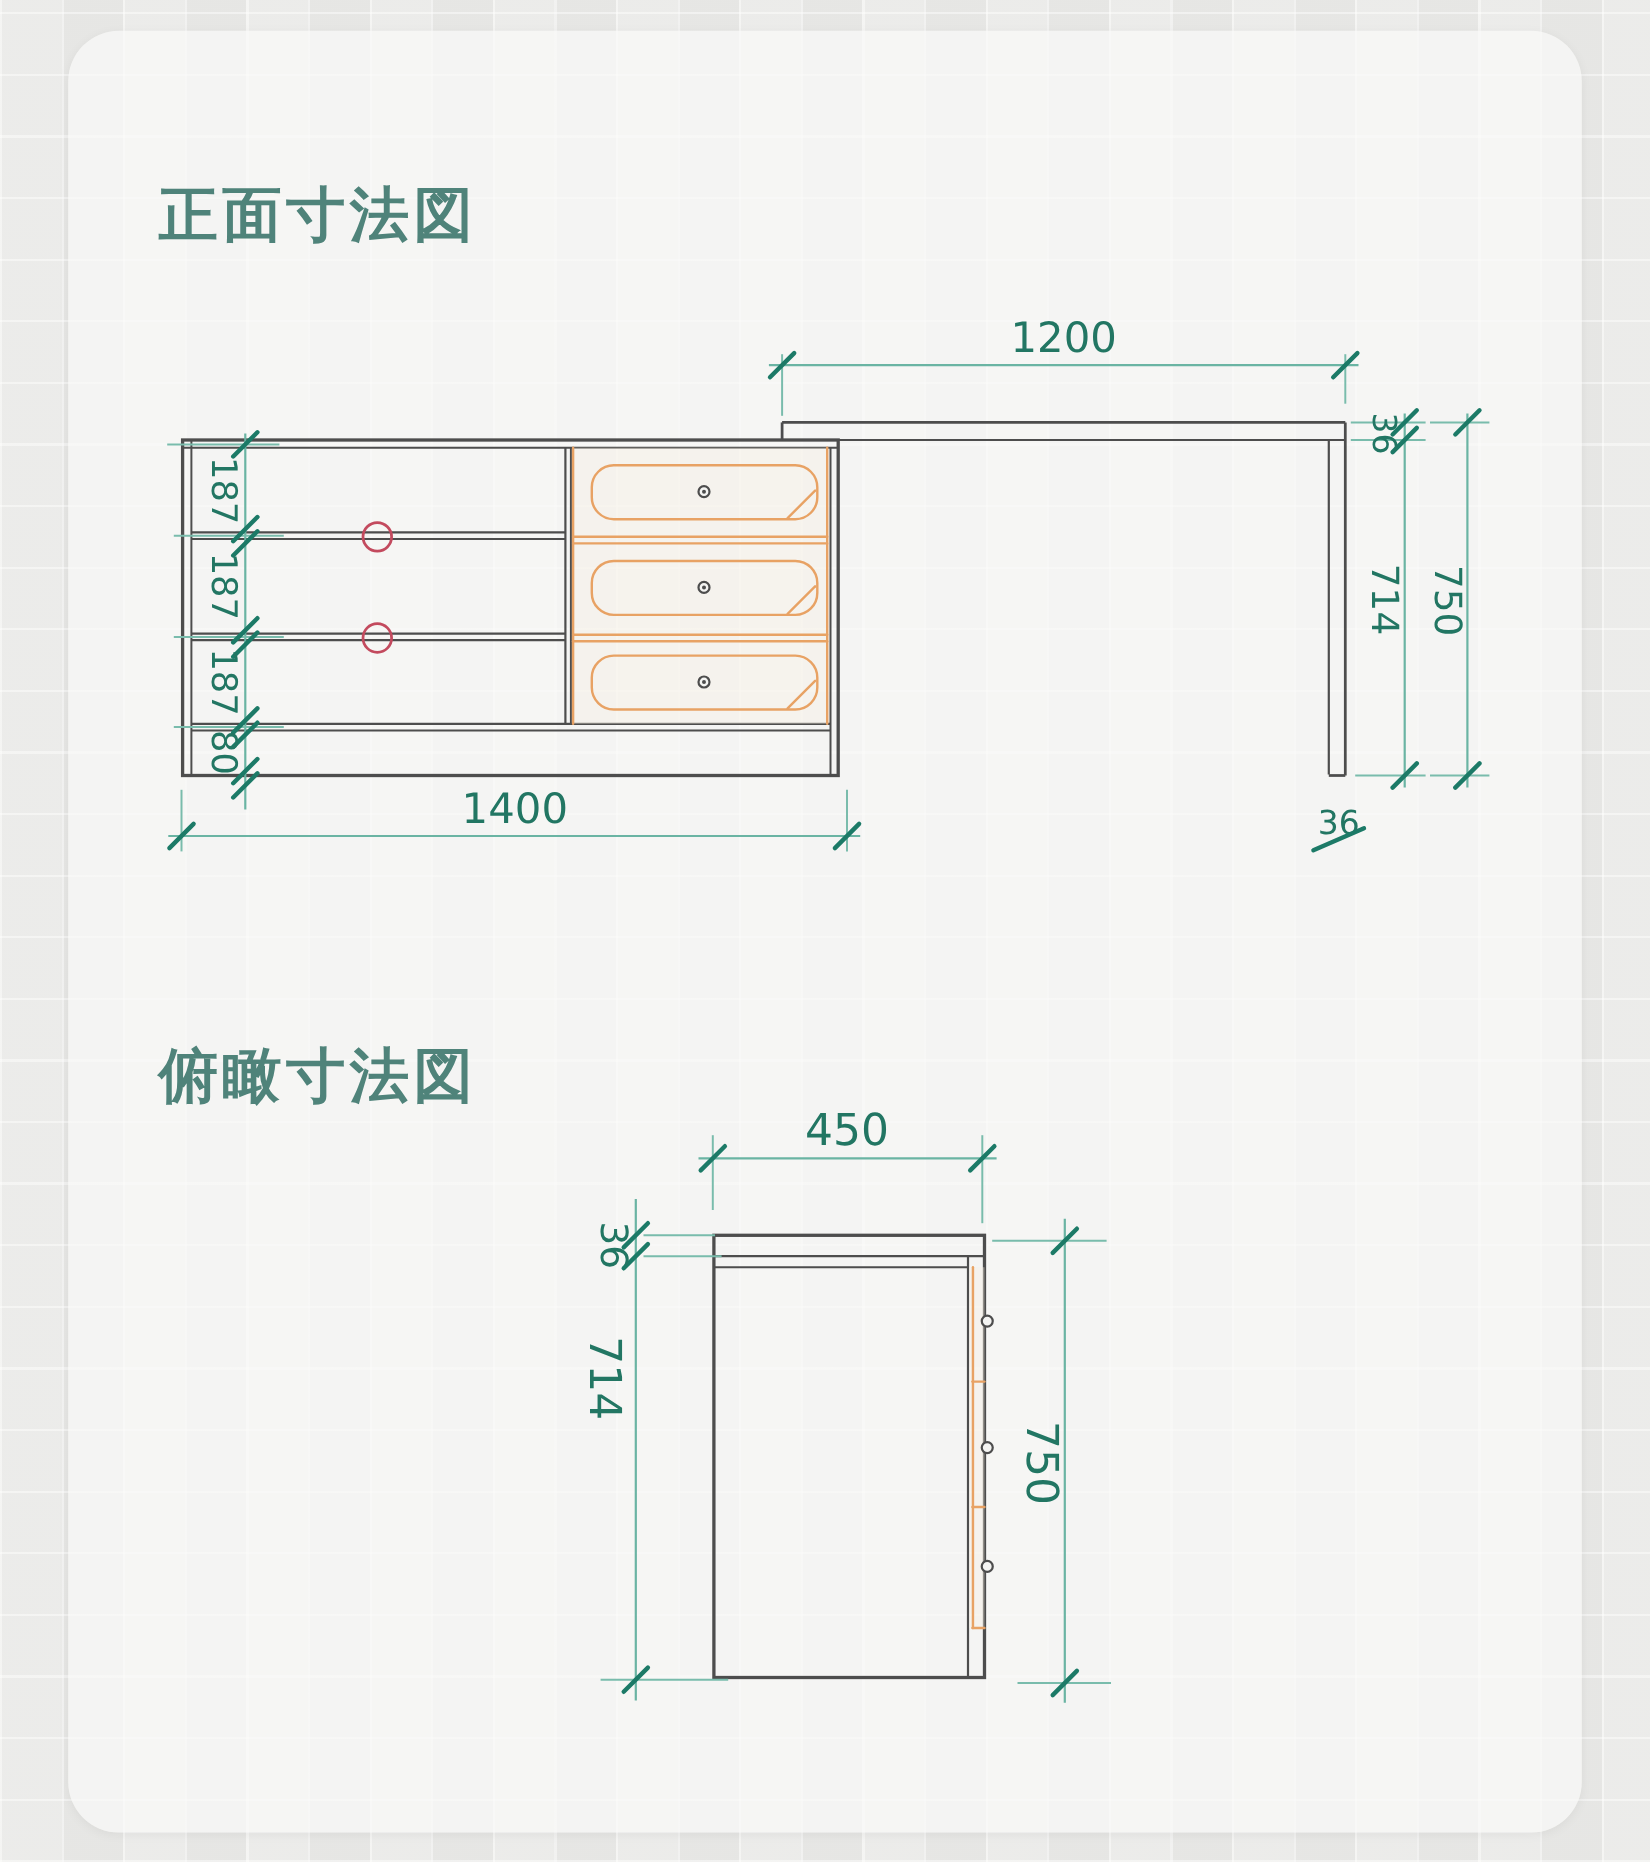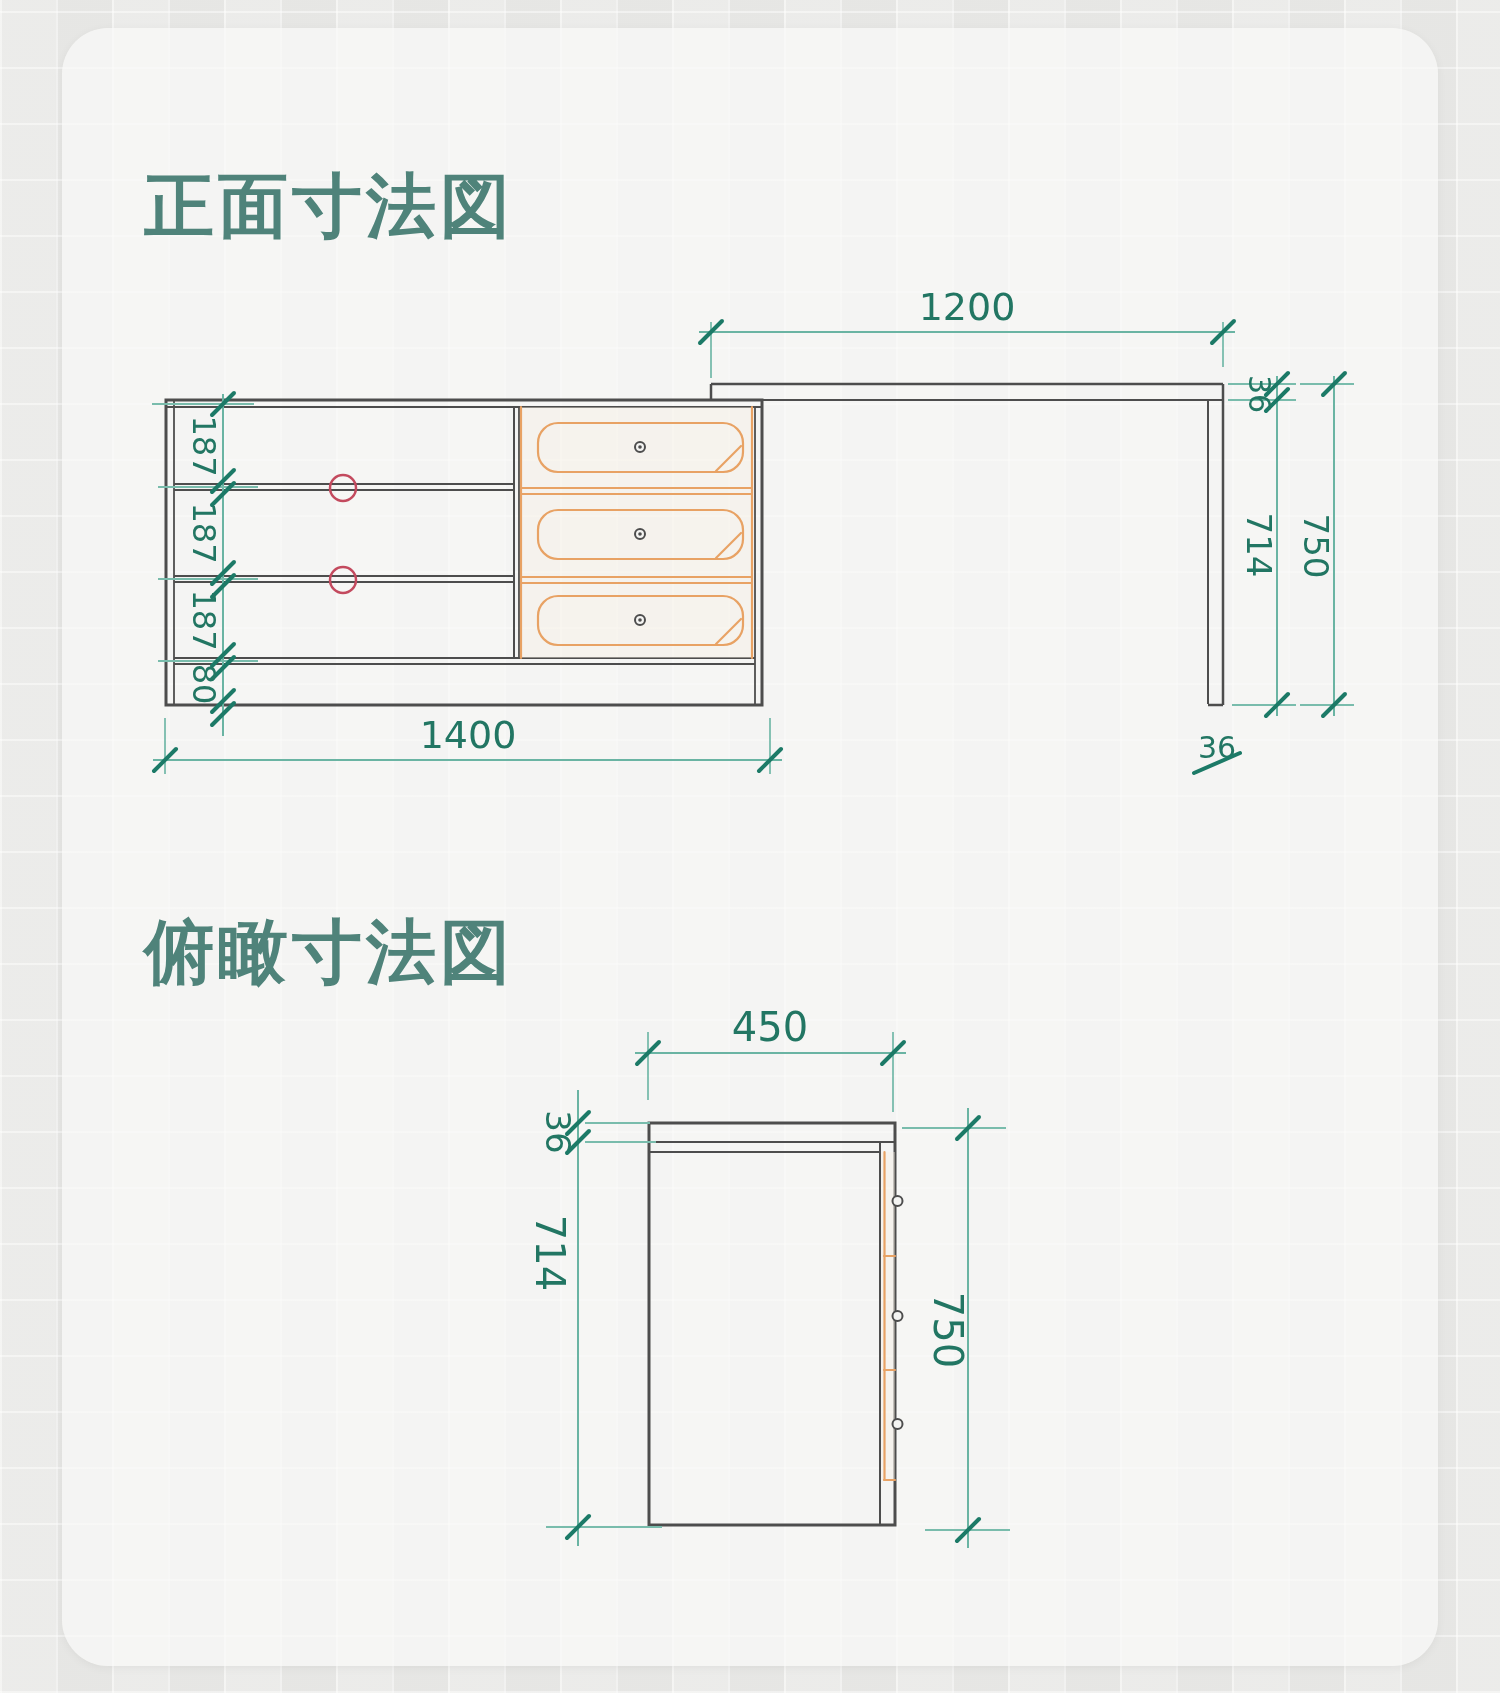--- a/index.html
+++ b/index.html
@@ -18,26 +18,26 @@
     pointer-events:none;
   }
   .panel{
     position:absolute;left:62px;top:28px;width:1376px;height:1638px;
     background:rgba(250,250,248,.72);
     border-radius:46px;
     box-shadow:0 2px 10px rgba(0,0,0,.05);
   }
   .view-title{
     position:absolute;
-    font-size:70px;font-weight:bold;letter-spacing:4px;
+    font-size:54px;font-weight:bold;letter-spacing:4px;
     color:#4f837a;
     font-family:"DejaVu Sans", sans-serif;
   }
   #title-front{left:144px;top:160px;}
-  #title-top{left:144px;top:906px;font-family:Liberation Mono, monospace;}
+  #title-top{left:144px;top:942px;font-family:Liberation Mono, monospace;}
   svg{position:absolute;left:0;top:0;}
 
   .cab{stroke:#4d4d4d;fill:none;}
   .w3{stroke-width:3px;} .w25{stroke-width:2.5px;} .w2{stroke-width:2px;} .w18{stroke-width:1.8px;}
   .orange{stroke:#e8a264;fill:none;stroke-width:2.2px;stroke-linecap:round;}
   .dimline{stroke:#6ab4a3;stroke-width:2px;fill:none;}
   .extline{stroke:#79bcac;stroke-width:1.8px;fill:none;}
   .tick{stroke:#1c7a67;stroke-width:4px;stroke-linecap:round;fill:none;}
   .dim-text{fill:#227663;font-family:"DejaVu Sans", sans-serif;}
   .f30{font-size:30px;} .f32{font-size:32px;} .f34{font-size:34px;} .f38{font-size:38px;} .f40{font-size:40px;}

